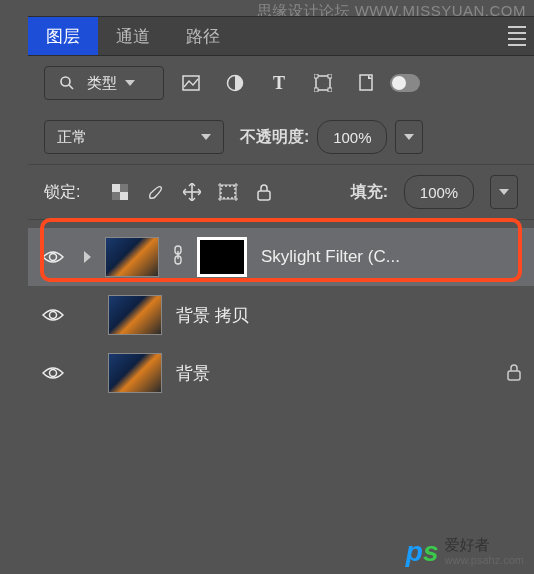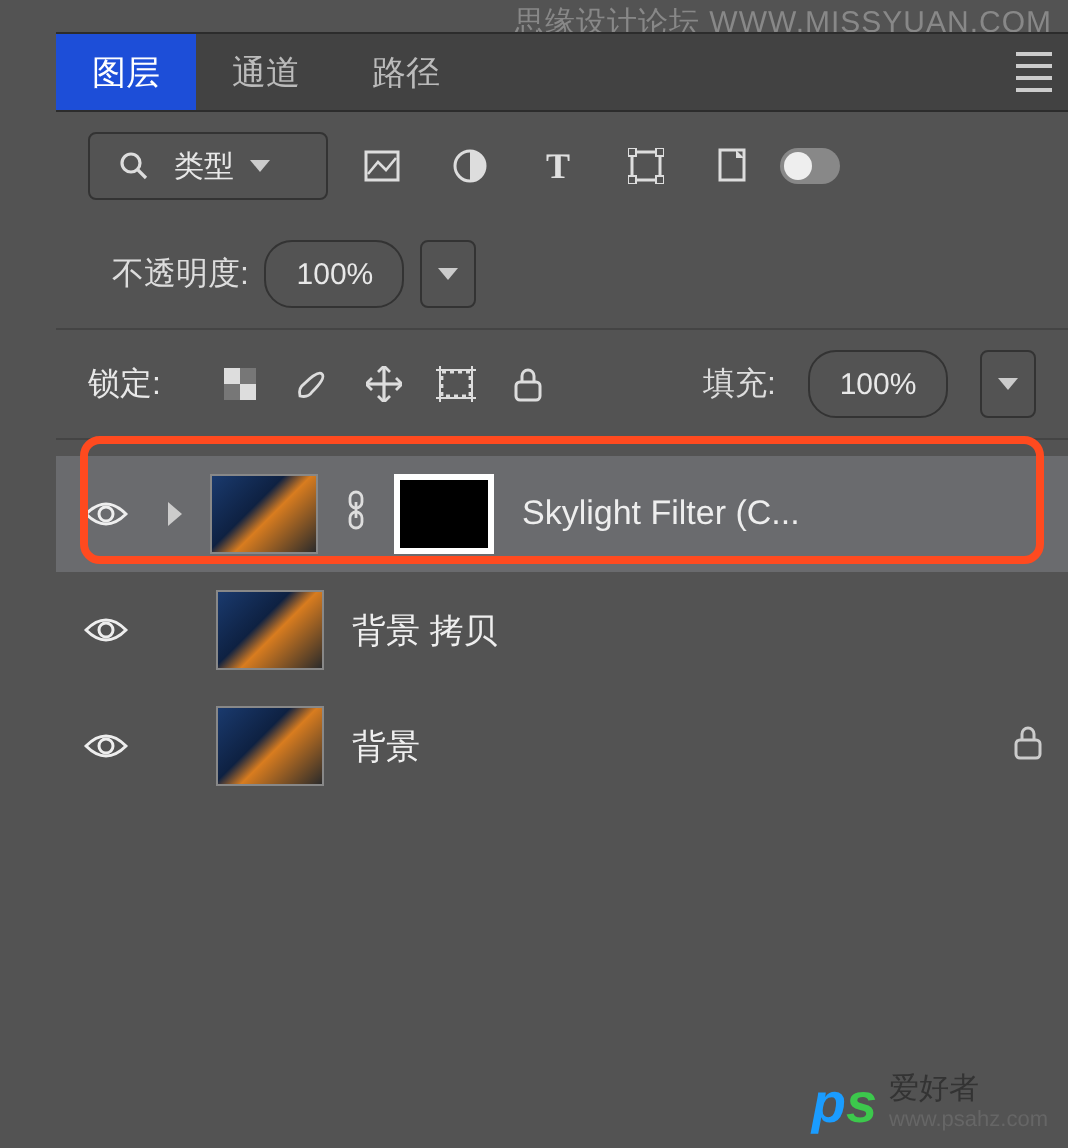--- a/index.html
+++ b/index.html
@@ -118,21 +118,21 @@
     .blend-select {
       display: flex;
       align-items: center;
       border: 1px solid #333;
       border-radius: 4px;
       height: 34px;
       padding: 0 12px;
       min-width: 180px;
       justify-content: space-between;
     }
-    .label-text { color: #ddd; font-size: 16px; margin-left: 12px; }
+    .label-text { color: #ddd; font-size: 16px; margin-left: 12px; font-weight: bold; }
     .pct-box {
       display: flex;
       align-items: center;
       border: 1px solid #333;
       border-radius: 14px;
       height: 34px;
       padding: 0 10px;
       min-width: 70px;
       justify-content: center;
       margin-left: 4px;
@@ -287,20 +287,24 @@
         <svg width="18" height="18" viewBox="0 0 18 18">
             <rect x="2" y="1" width="12" height="15" fill="none" stroke="#ddd" stroke-width="1.5"></rect>
             <path d="M10 1 L14 5 L10 5 Z" fill="#ddd"></path>
           </svg>
       </span>
     </div>
     <div class="pill-switch"></div>
   </div>
 
   <div class="row blend-row divider">
+    <div class="blend-select">
+      <span>正常</span>
+      <span class="chevron-down"></span>
+    </div>
     <span class="label-text">不透明度:</span>
     <div class="pct-box">
       <span>100%</span>
     </div>
     <div class="small-chev">
       <span class="chevron-down"></span>
     </div>
   </div>
 
   <div class="row lock-row divider">

